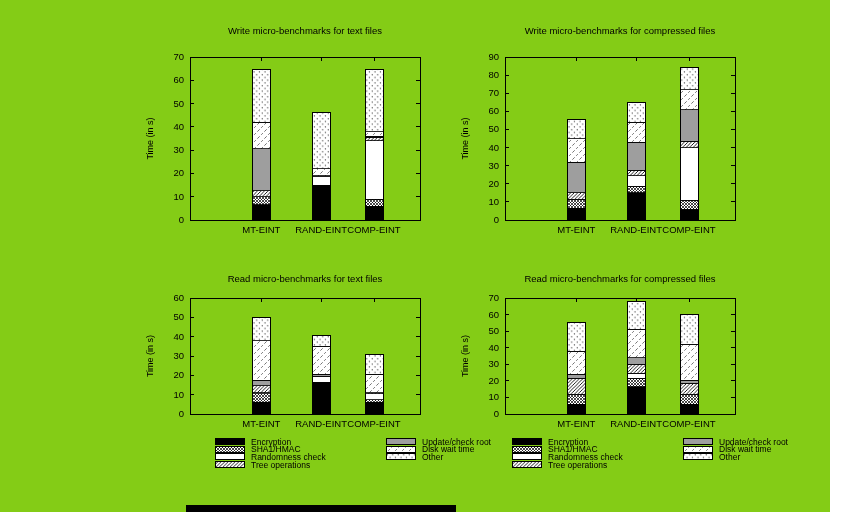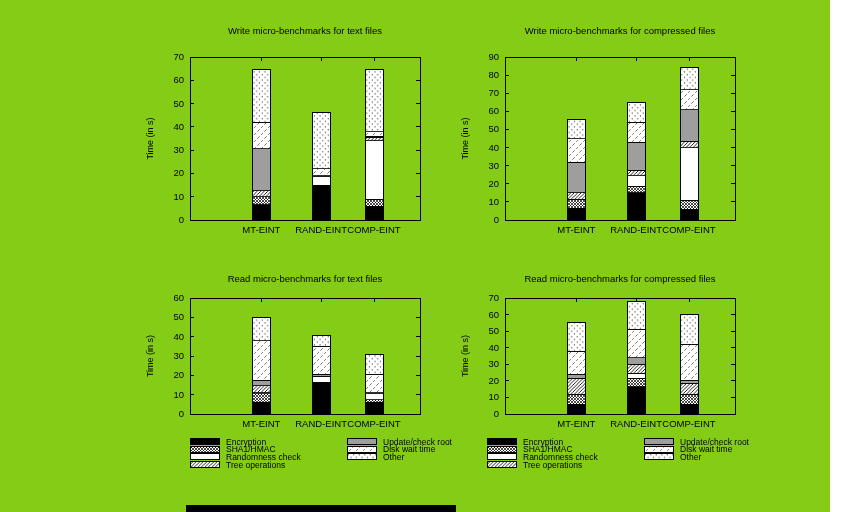--- a/index.html
+++ b/index.html
@@ -1,19 +1,19 @@
 <!DOCTYPE html>
 <html><head>
 <meta charset="utf-8">
 <style>
   html,body{margin:0;padding:0;background:#fff;}
   .figure{position:relative;width:830px;height:512px;background:#84cc16;overflow:hidden;
           font-family:"Liberation Sans",sans-serif;color:#000;}
   svg.chart{position:absolute;}
-  .legend{position:absolute;display:flex;gap:22px;}
+  .legend{position:absolute;display:flex;gap:36px;margin-left:25px;}
   .legend .col{display:flex;flex-direction:column;}
   .legend .item{display:flex;align-items:center;height:7.6px;gap:6px;}
   .legend .item span{font-size:8.5px;line-height:8px;white-space:nowrap;color:#000;}
   .strip-bottom{position:absolute;left:186px;top:505px;width:270px;height:7px;background:#000;}
   .strip-right{position:absolute;left:839px;top:0;width:3px;height:512px;background:#000;}
 </style>
 </head>
 <body>
 
 <div class="figure">

